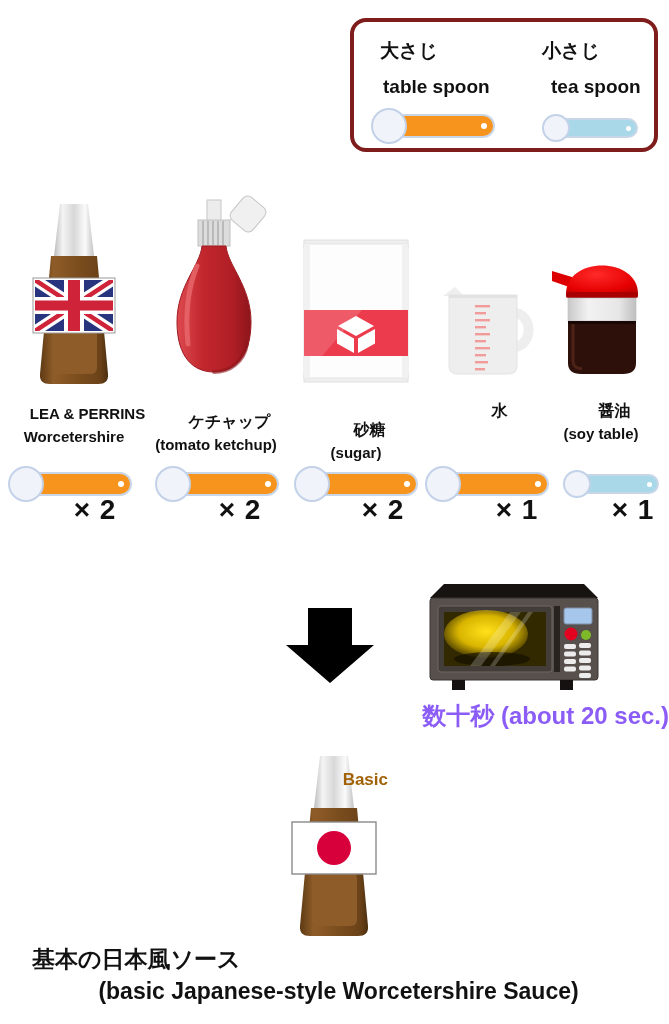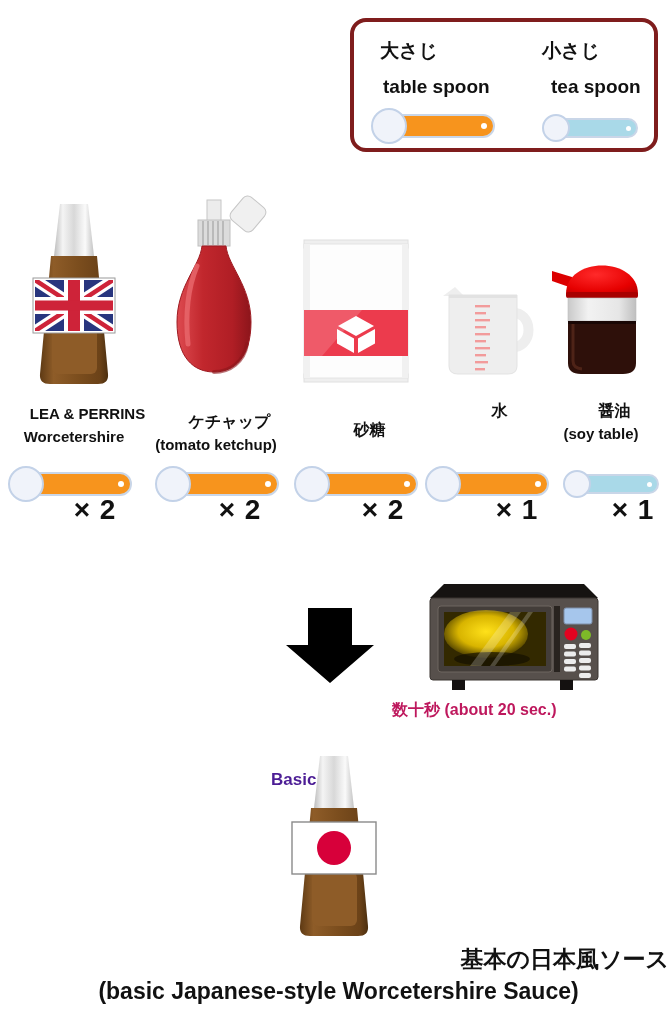--- a/index.html
+++ b/index.html
@@ -32,27 +32,27 @@
   .ing-label { position:absolute; text-align:center; font-weight:bold; color:#111; }
   .ing-label .l1 { font-size:16px; line-height:23px;padding-left:27px; }
   .ing-label .l2 { font-size:15px; line-height:23px; }
   .ing-label.small .l1, .ing-label.small .l2 { font-size:15px; }
 
   .amount { position:absolute; width:90px; text-align:center;
     font-size:28px; font-weight:bold; color:#111; letter-spacing:1px; }
 
   .icon-abs { position:absolute; }
 
-  .caption { position:absolute; left:392px; top:700px; width:277px; text-align:left;
-    font-size:16px; font-weight:bold; color:#be185d; }
-
-  .basic-label { position:absolute; left:271px; top:770px; width:140px; text-align:left;
-    font-size:17px; font-weight:bold; color:#4c1d95; }
-
-  .title-jp { position:absolute; left:0; top:944px; width:669px; text-align:right;
+  .caption { position:absolute; left:392px; top:700px; width:277px; text-align:right;
+    font-size:24px; font-weight:bold; color:#8b5cf6; }
+
+  .basic-label { position:absolute; left:248px; top:770px; width:140px; text-align:right;
+    font-size:17px; font-weight:bold; color:#a16207; }
+
+  .title-jp { position:absolute; left:0; top:944px; width:669px; text-align:left;
     font-size:23px; font-weight:bold; color:#111;padding-left:32px; }
   .title-en { position:absolute; left:0; top:978px; width:669px; text-align:center;
     font-size:23px; font-weight:bold; color:#111;padding-left:8px; }
 </style>
 </head>
 <body>
 
 <div class="canvas">
 
   <svg width="0" height="0" style="position:absolute" aria-hidden="true">
@@ -202,20 +202,21 @@
   <div class="ing-label small" style="left:0; top:402px; width:148px;">
     <div class="l1">LEA &amp; PERRINS</div>
     <div class="l2">Worcetershire</div>
   </div>
   <div class="ing-label" style="left:138px; top:410px; width:156px;">
     <div class="l1">ケチャップ</div>
     <div class="l2">(tomato ketchup)</div>
   </div>
   <div class="ing-label" style="left:296px; top:418px; width:120px;">
     <div class="l1">砂糖</div>
+    <div class="l2">(sugar)</div>
   </div>
   <div class="ing-label" style="left:426px; top:399px; width:120px;">
     <div class="l1">水</div>
   </div>
   <div class="ing-label" style="left:539px; top:399px; width:124px;">
     <div class="l1">醤油</div>
     <div class="l2">(soy table)</div>
   </div>
 
   <div class="spoon ts" style="left:8px; top:466px;">

